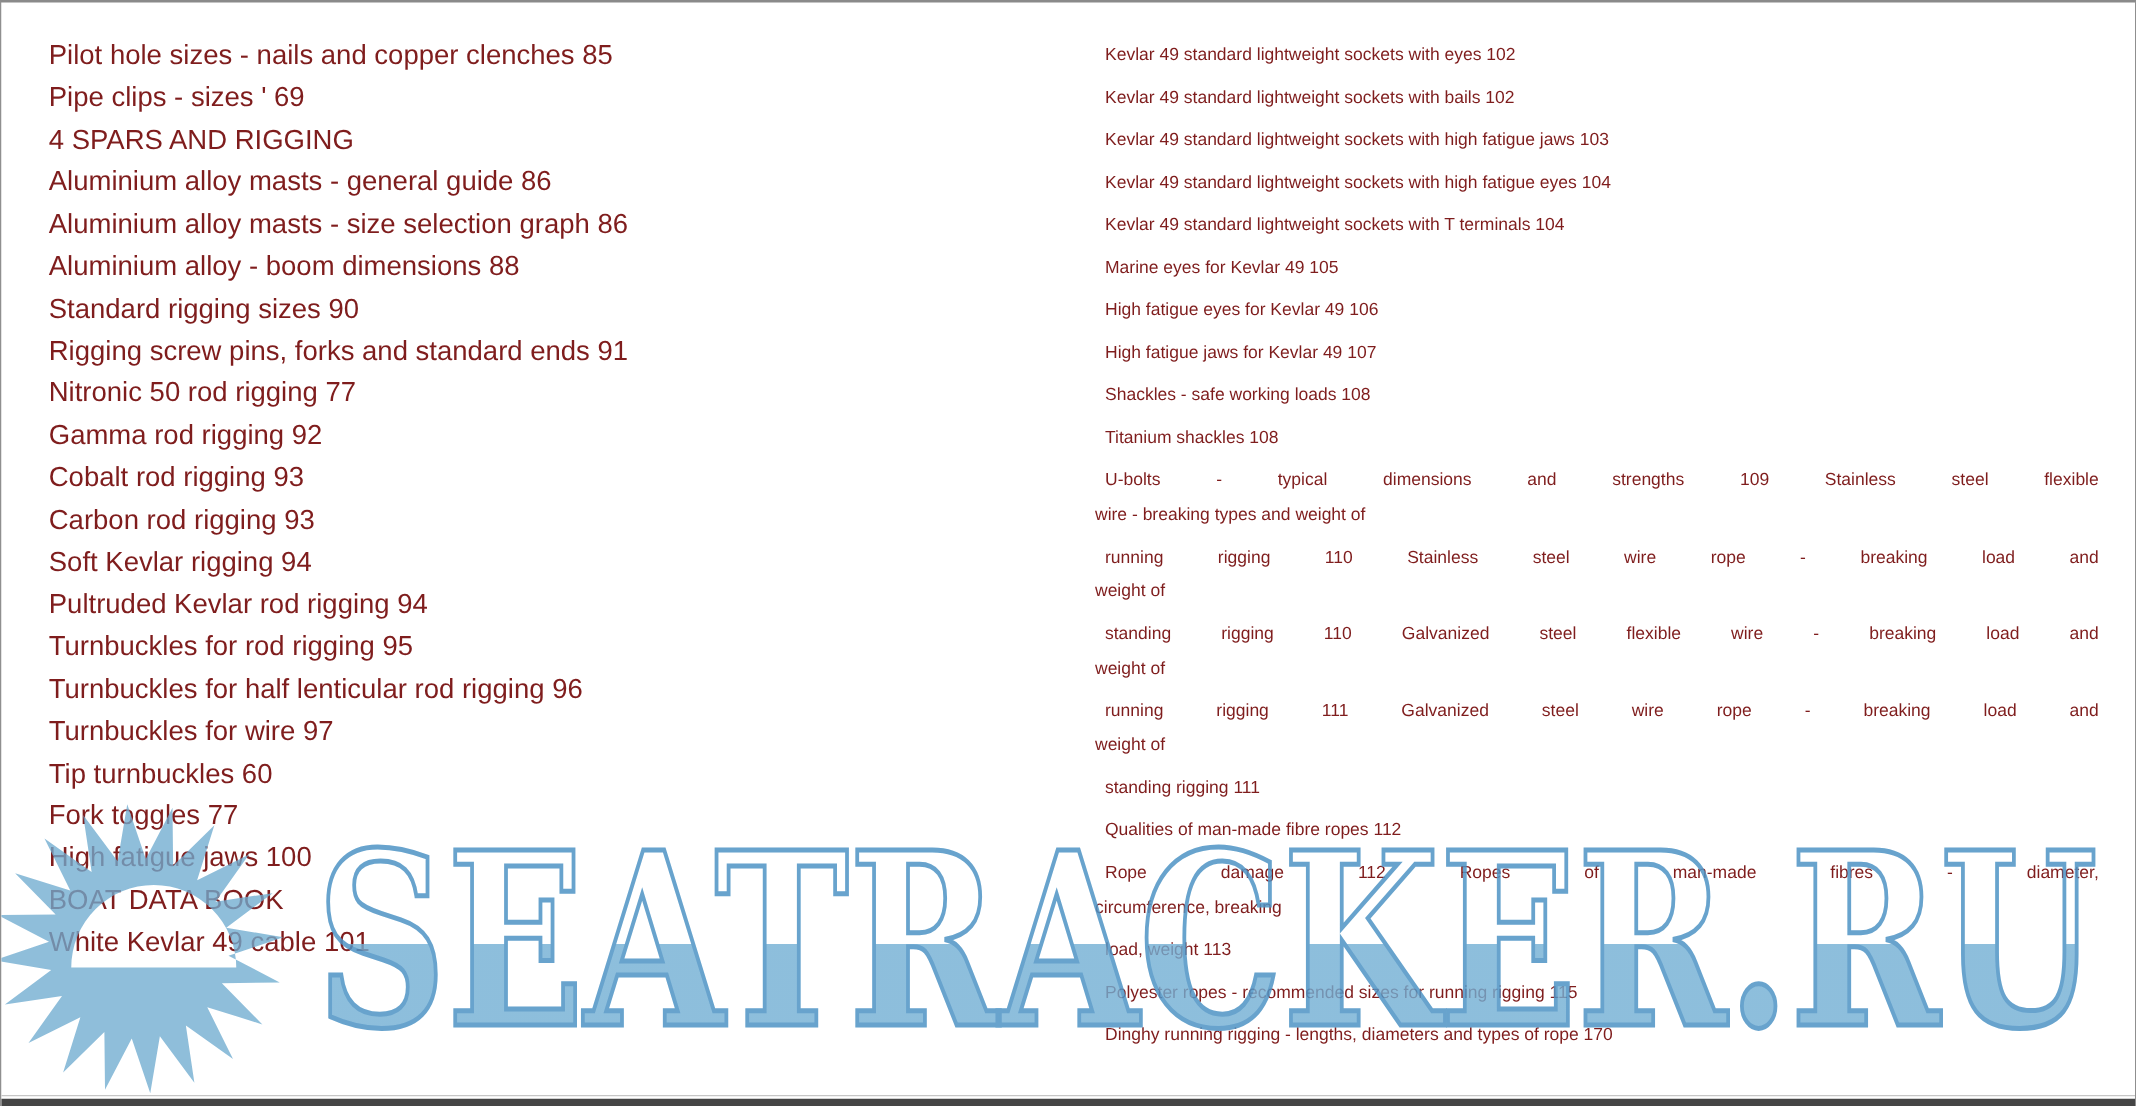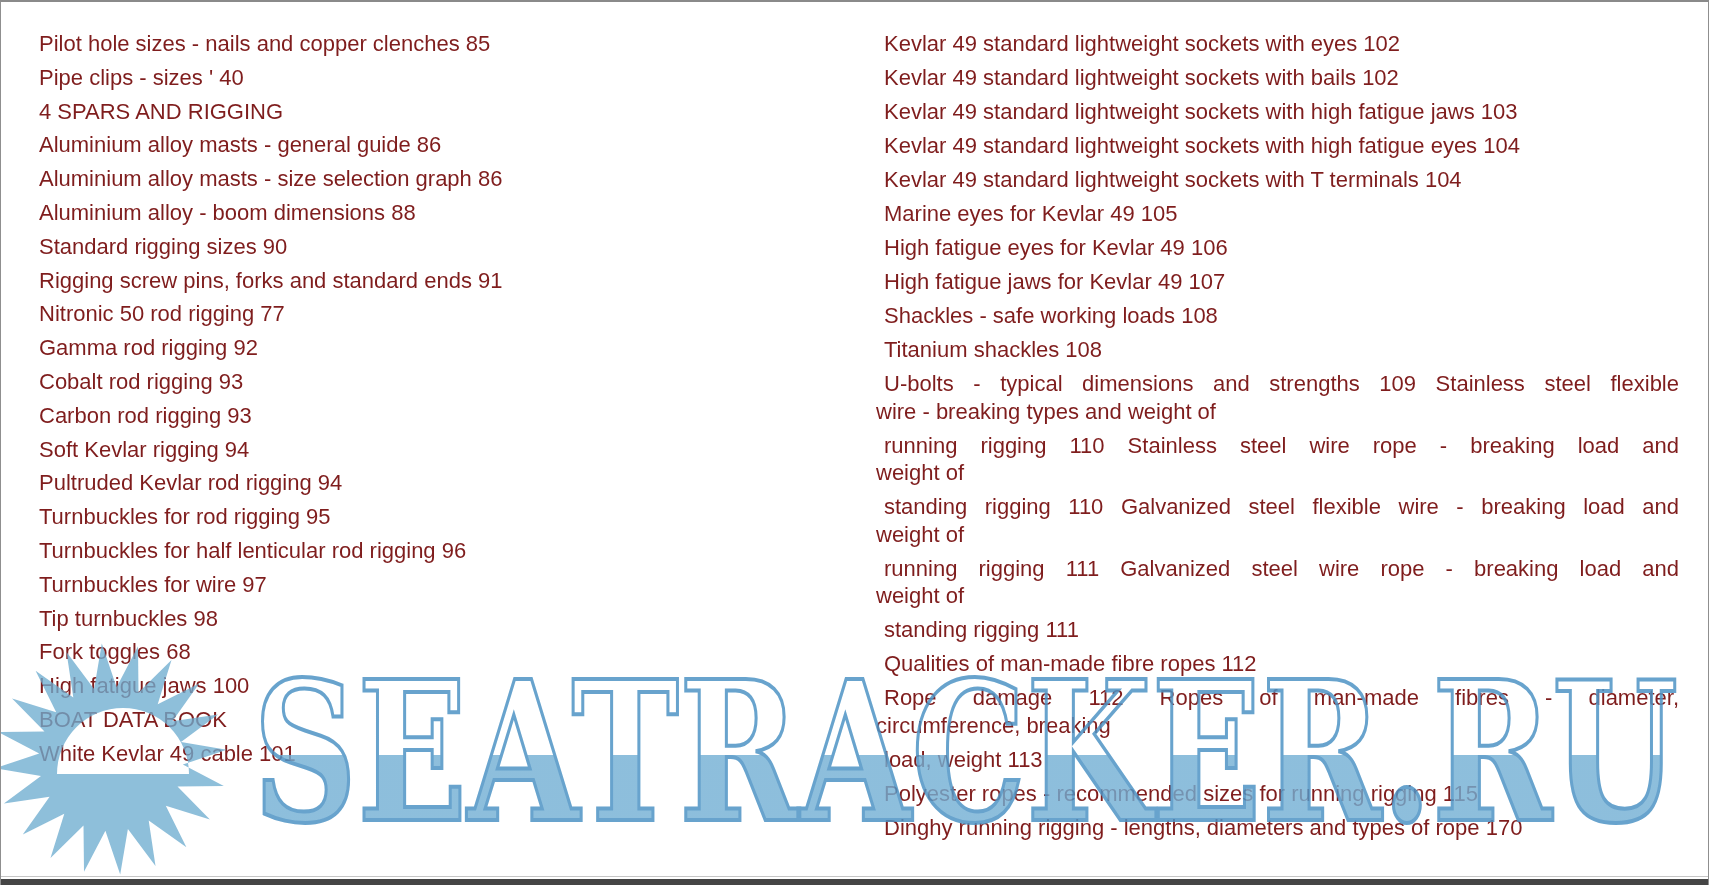--- a/index.html
+++ b/index.html
@@ -16,21 +16,21 @@
     color:#7f1d1d;
   }
   .col{position:absolute;top:25px;}
   #left-col{
     left:38px;width:720px;
     font-size:22px;line-height:33.8px;
     white-space:nowrap;
   }
   #right-col{
     left:875px;width:803px;top:28px;
-    font-size:22px;line-height:27.5px;
+    font-size:14px;line-height:27.5px;
   }
   #right-col .ln{text-align:left;}
   #right-col .ln.i{text-indent:8px;}
   #right-col .ln.j{text-align:justify;text-align-last:justify;}
   #right-col .ln.pe{margin-bottom:6.5px;}
   #watermark-svg{
     position:absolute;left:0;top:0;
     pointer-events:none;
   }
   #bottom-light-line{
@@ -42,38 +42,38 @@
     background:#454545;
   }
 </style>
 </head>
 <body>
 
 <div id="page">
 
   <div id="left-col" class="col">
       <div>Pilot hole sizes - nails and copper clenches 85</div>
-      <div>Pipe clips - sizes ' 40</div>
+      <div>Pipe clips - sizes ' 69</div>
       <div>4 SPARS AND RIGGING</div>
       <div>Aluminium alloy masts - general guide 86</div>
       <div>Aluminium alloy masts - size selection graph 86</div>
       <div>Aluminium alloy - boom dimensions 88</div>
       <div>Standard rigging sizes 90</div>
       <div>Rigging screw pins, forks and standard ends 91</div>
       <div>Nitronic 50 rod rigging 77</div>
       <div>Gamma rod rigging 92</div>
       <div>Cobalt rod rigging 93</div>
       <div>Carbon rod rigging 93</div>
       <div>Soft Kevlar rigging 94</div>
       <div>Pultruded Kevlar rod rigging 94</div>
       <div>Turnbuckles for rod rigging 95</div>
       <div>Turnbuckles for half lenticular rod rigging 96</div>
       <div>Turnbuckles for wire 97</div>
-      <div>Tip turnbuckles 98</div>
-      <div>Fork toggles 68</div>
+      <div>Tip turnbuckles 60</div>
+      <div>Fork toggles 77</div>
       <div>High fatigue jaws 100</div>
       <div>BOAT DATA BOOK</div>
       <div>White Kevlar 49 cable 101</div>
     </div>
 
   <div id="right-col" class="col">
       <div class="ln i pe">Kevlar 49 standard lightweight sockets with eyes 102</div>
       <div class="ln i pe">Kevlar 49 standard lightweight sockets with bails 102</div>
       <div class="ln i pe">Kevlar 49 standard lightweight sockets with high fatigue jaws 103</div>
       <div class="ln i pe">Kevlar 49 standard lightweight sockets with high fatigue eyes 104</div>

